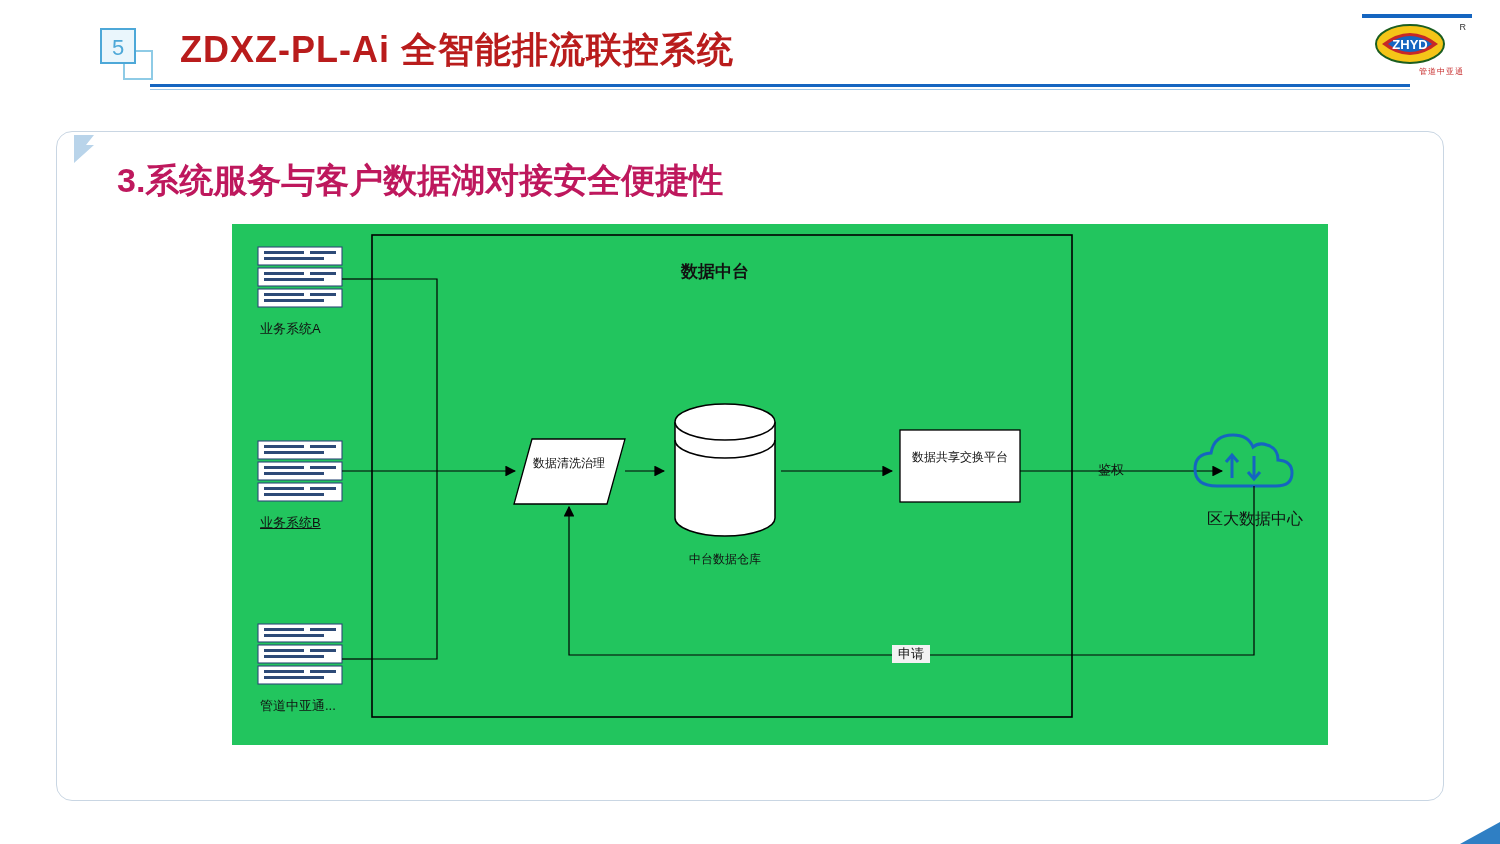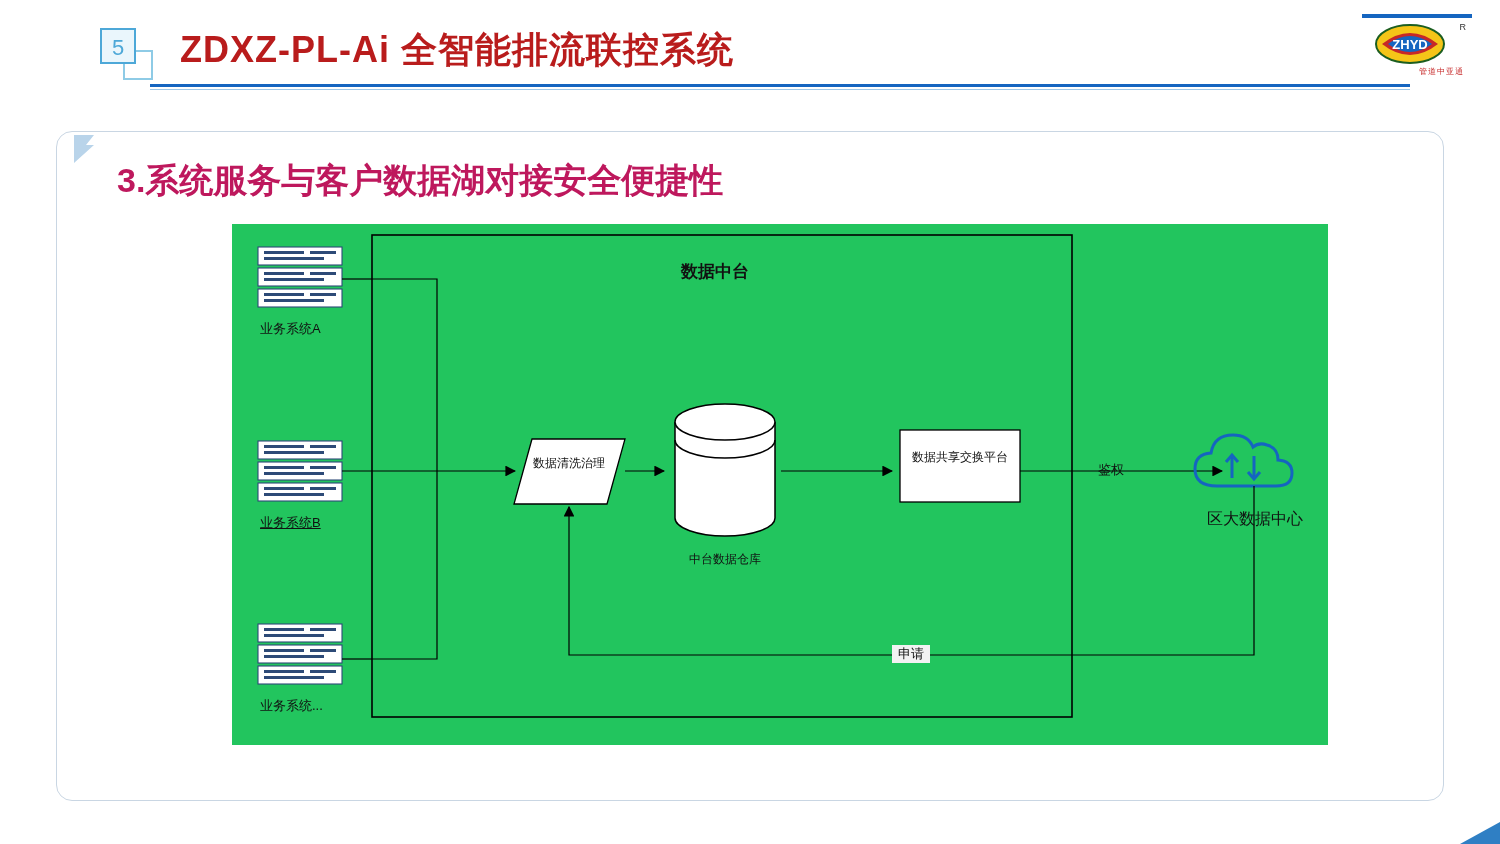--- a/index.html
+++ b/index.html
@@ -288,21 +288,21 @@
       <path d="M1016 248 L1022 255 L1028 248"></path>
     </g>
 
     <path d="M1022 262 L1022 431 L337 431 L337 283" fill="none" stroke="#000" stroke-width="1.2" marker-end="url(#arrow)"></path>
   </svg>
 
   <div class="dg-label bold" style="left:449px; top:36px;">数据中台</div>
 
   <div class="dg-label" style="left:28px; top:96px;">业务系统A</div>
   <div class="dg-label" style="left:28px; top:290px;text-decoration:underline;">业务系统B</div>
-  <div class="dg-label" style="left:28px; top:473px;">业务系统...</div>
+  <div class="dg-label" style="left:28px; top:473px;">管道中亚通...</div>
 
   <div class="dg-node-text" style="left:297px; top:231px; width:80px;">数据清洗治理</div>
   <div class="dg-node-text" style="left:433px; top:327px; width:120px;">中台数据仓库</div>
   <div class="dg-node-text" style="left:676px; top:225px; width:104px;">数据共享交换平台</div>
   <div class="dg-node-text" style="left:966px; top:287px; width:114px; font-size:16px;">区大数据中心</div>
 
   <div class="dg-label small" style="left:866px; top:237px;">鉴权</div>
   <div class="dg-label small" style="left:660px; top:421px; background:#f2f2f2; padding:0 6px;">申请</div>
 </div>
 

